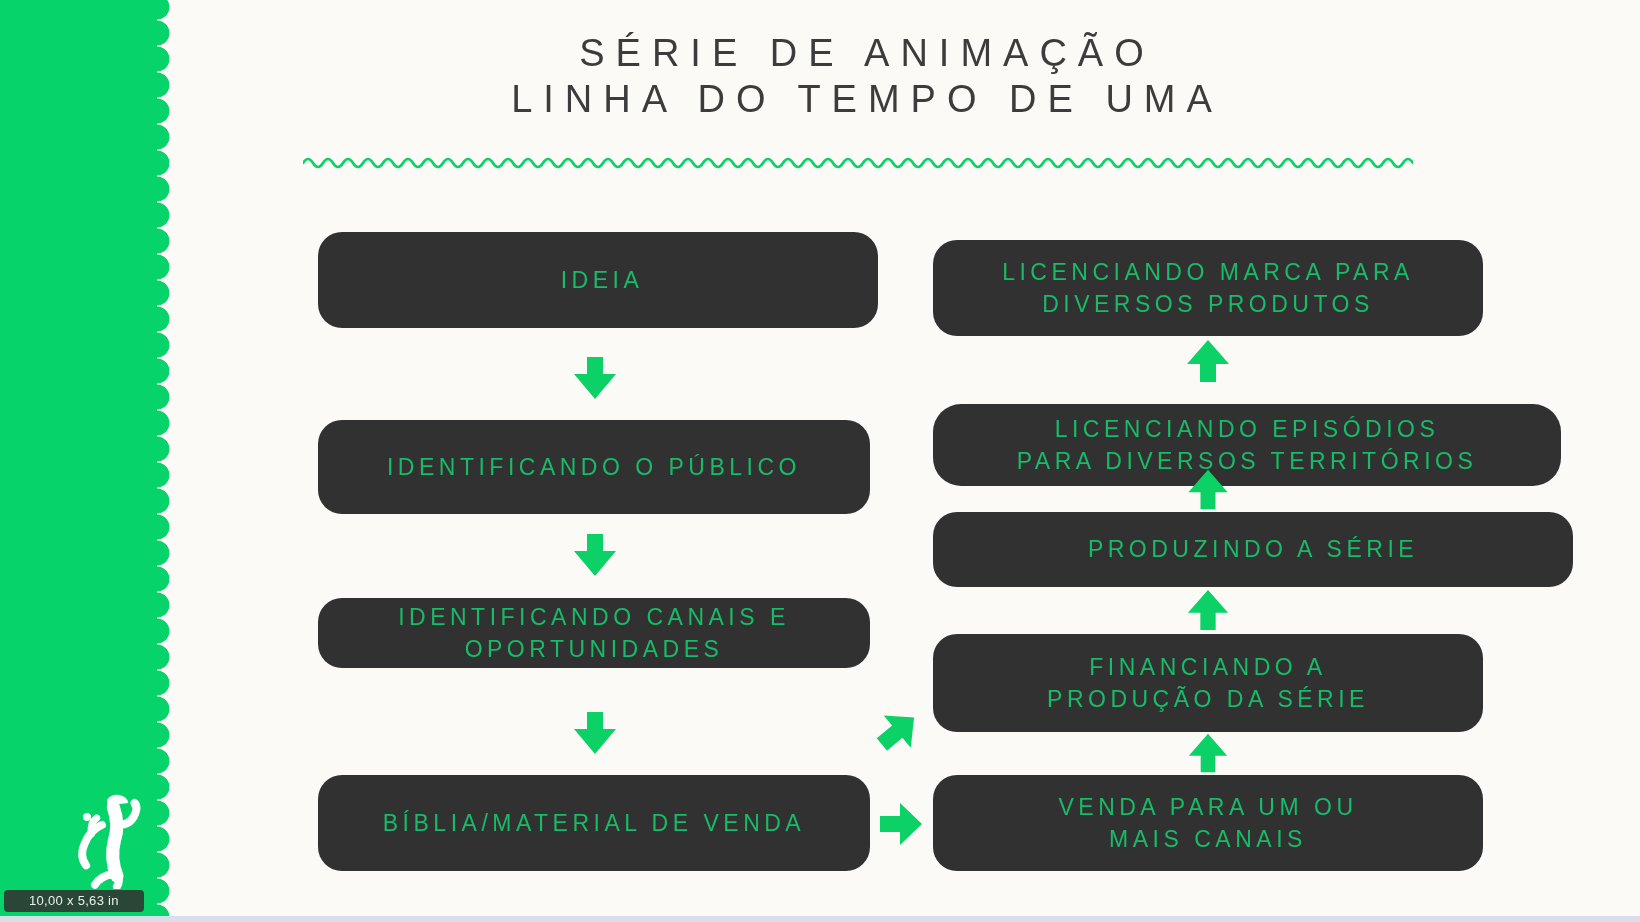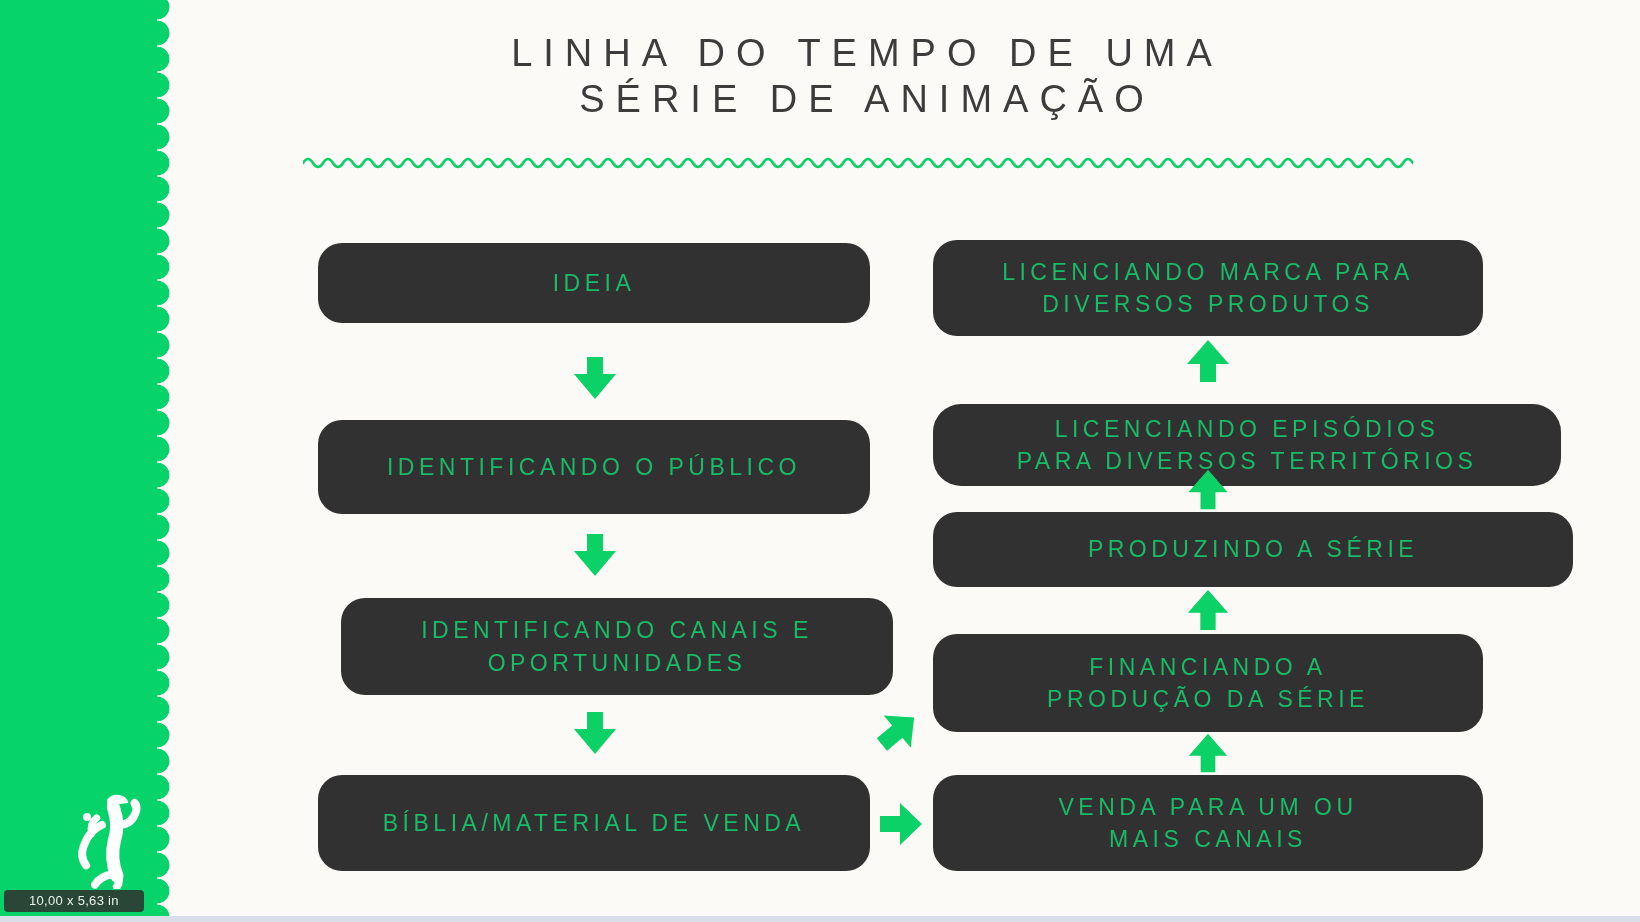--- a/index.html
+++ b/index.html
@@ -81,51 +81,51 @@
       <path d="M56 13 a13 11 0 0 1 24 4 l-24 3 z" fill="#ffffff"></path>
 
       <circle cx="88" cy="19" r="5" fill="#ffffff"></circle>
       <circle cx="33" cy="33" r="4.5" fill="#ffffff"></circle>
     </svg>
   </div>
 
   <div class="size-badge">10,00 x 5,63 in</div>
 
   <div class="title">
+    <div>SÉRIE DE ANIMAÇÃO</div>
     <div>LINHA DO TEMPO DE UMA</div>
-    <div>SÉRIE DE ANIMAÇÃO</div>
   </div>
 
   <div class="wave">
     <svg viewBox="0 0 1110 20" preserveAspectRatio="none">
       <path d="M0 10 Q 5 2 10 10 T 20 10 T 30 10 T 40 10 T 50 10 T 60 10 T 70 10 T 80 10 T 90 10 T 100 10 T 110 10 T 120 10 T 130 10 T 140 10 T 150 10 T 160 10 T 170 10 T 180 10 T 190 10 T 200 10 T 210 10 T 220 10 T 230 10 T 240 10 T 250 10 T 260 10 T 270 10 T 280 10 T 290 10 T 300 10 T 310 10 T 320 10 T 330 10 T 340 10 T 350 10 T 360 10 T 370 10 T 380 10 T 390 10 T 400 10 T 410 10 T 420 10 T 430 10 T 440 10 T 450 10 T 460 10 T 470 10 T 480 10 T 490 10 T 500 10 T 510 10 T 520 10 T 530 10 T 540 10 T 550 10 T 560 10 T 570 10 T 580 10 T 590 10 T 600 10 T 610 10 T 620 10 T 630 10 T 640 10 T 650 10 T 660 10 T 670 10 T 680 10 T 690 10 T 700 10 T 710 10 T 720 10 T 730 10 T 740 10 T 750 10 T 760 10 T 770 10 T 780 10 T 790 10 T 800 10 T 810 10 T 820 10 T 830 10 T 840 10 T 850 10 T 860 10 T 870 10 T 880 10 T 890 10 T 900 10 T 910 10 T 920 10 T 930 10 T 940 10 T 950 10 T 960 10 T 970 10 T 980 10 T 990 10 T 1000 10 T 1010 10 T 1020 10 T 1030 10 T 1040 10 T 1050 10 T 1060 10 T 1070 10 T 1080 10 T 1090 10 T 1100 10 T 1110 10" fill="none" stroke="#0bd167" stroke-width="2.6" stroke-linecap="round"></path>
     </svg>
   </div>
 
-  <div class="node" style="left:318px; top:243px; width:552px; height:80px;">
+  <div class="node" style="left:318px; top:232px; width:552px; height:96px;padding-left:8px;">
     <div class="step-label">IDEIA</div>
   </div>
 
   <div class="arrow" style="left:572px; top:354px; width:46px; height:48px;">
     <svg viewBox="0 0 46 46">
         <polygon points="15,2 31,2 31,19 44,19 23,44 2,19 15,19"></polygon>
       </svg>
   </div>
 
   <div class="node" style="left:318px; top:420px; width:552px; height:94px;">
     <div class="step-label">IDENTIFICANDO O PÚBLICO</div>
   </div>
 
   <div class="arrow" style="left:572px; top:531px; width:46px; height:48px;">
     <svg viewBox="0 0 46 46">
         <polygon points="15,2 31,2 31,19 44,19 23,44 2,19 15,19"></polygon>
       </svg>
   </div>
 
-  <div class="node" style="left:318px; top:598px; width:552px; height:97px;margin-left:23px;">
+  <div class="node" style="left:318px; top:598px; width:552px; height:70px;">
     <div class="step-label">IDENTIFICANDO CANAIS E
 OPORTUNIDADES</div>
   </div>
 
   <div class="arrow" style="left:572px; top:709px; width:46px; height:48px;">
     <svg viewBox="0 0 46 46">
         <polygon points="15,2 31,2 31,19 44,19 23,44 2,19 15,19"></polygon>
       </svg>
   </div>
 

